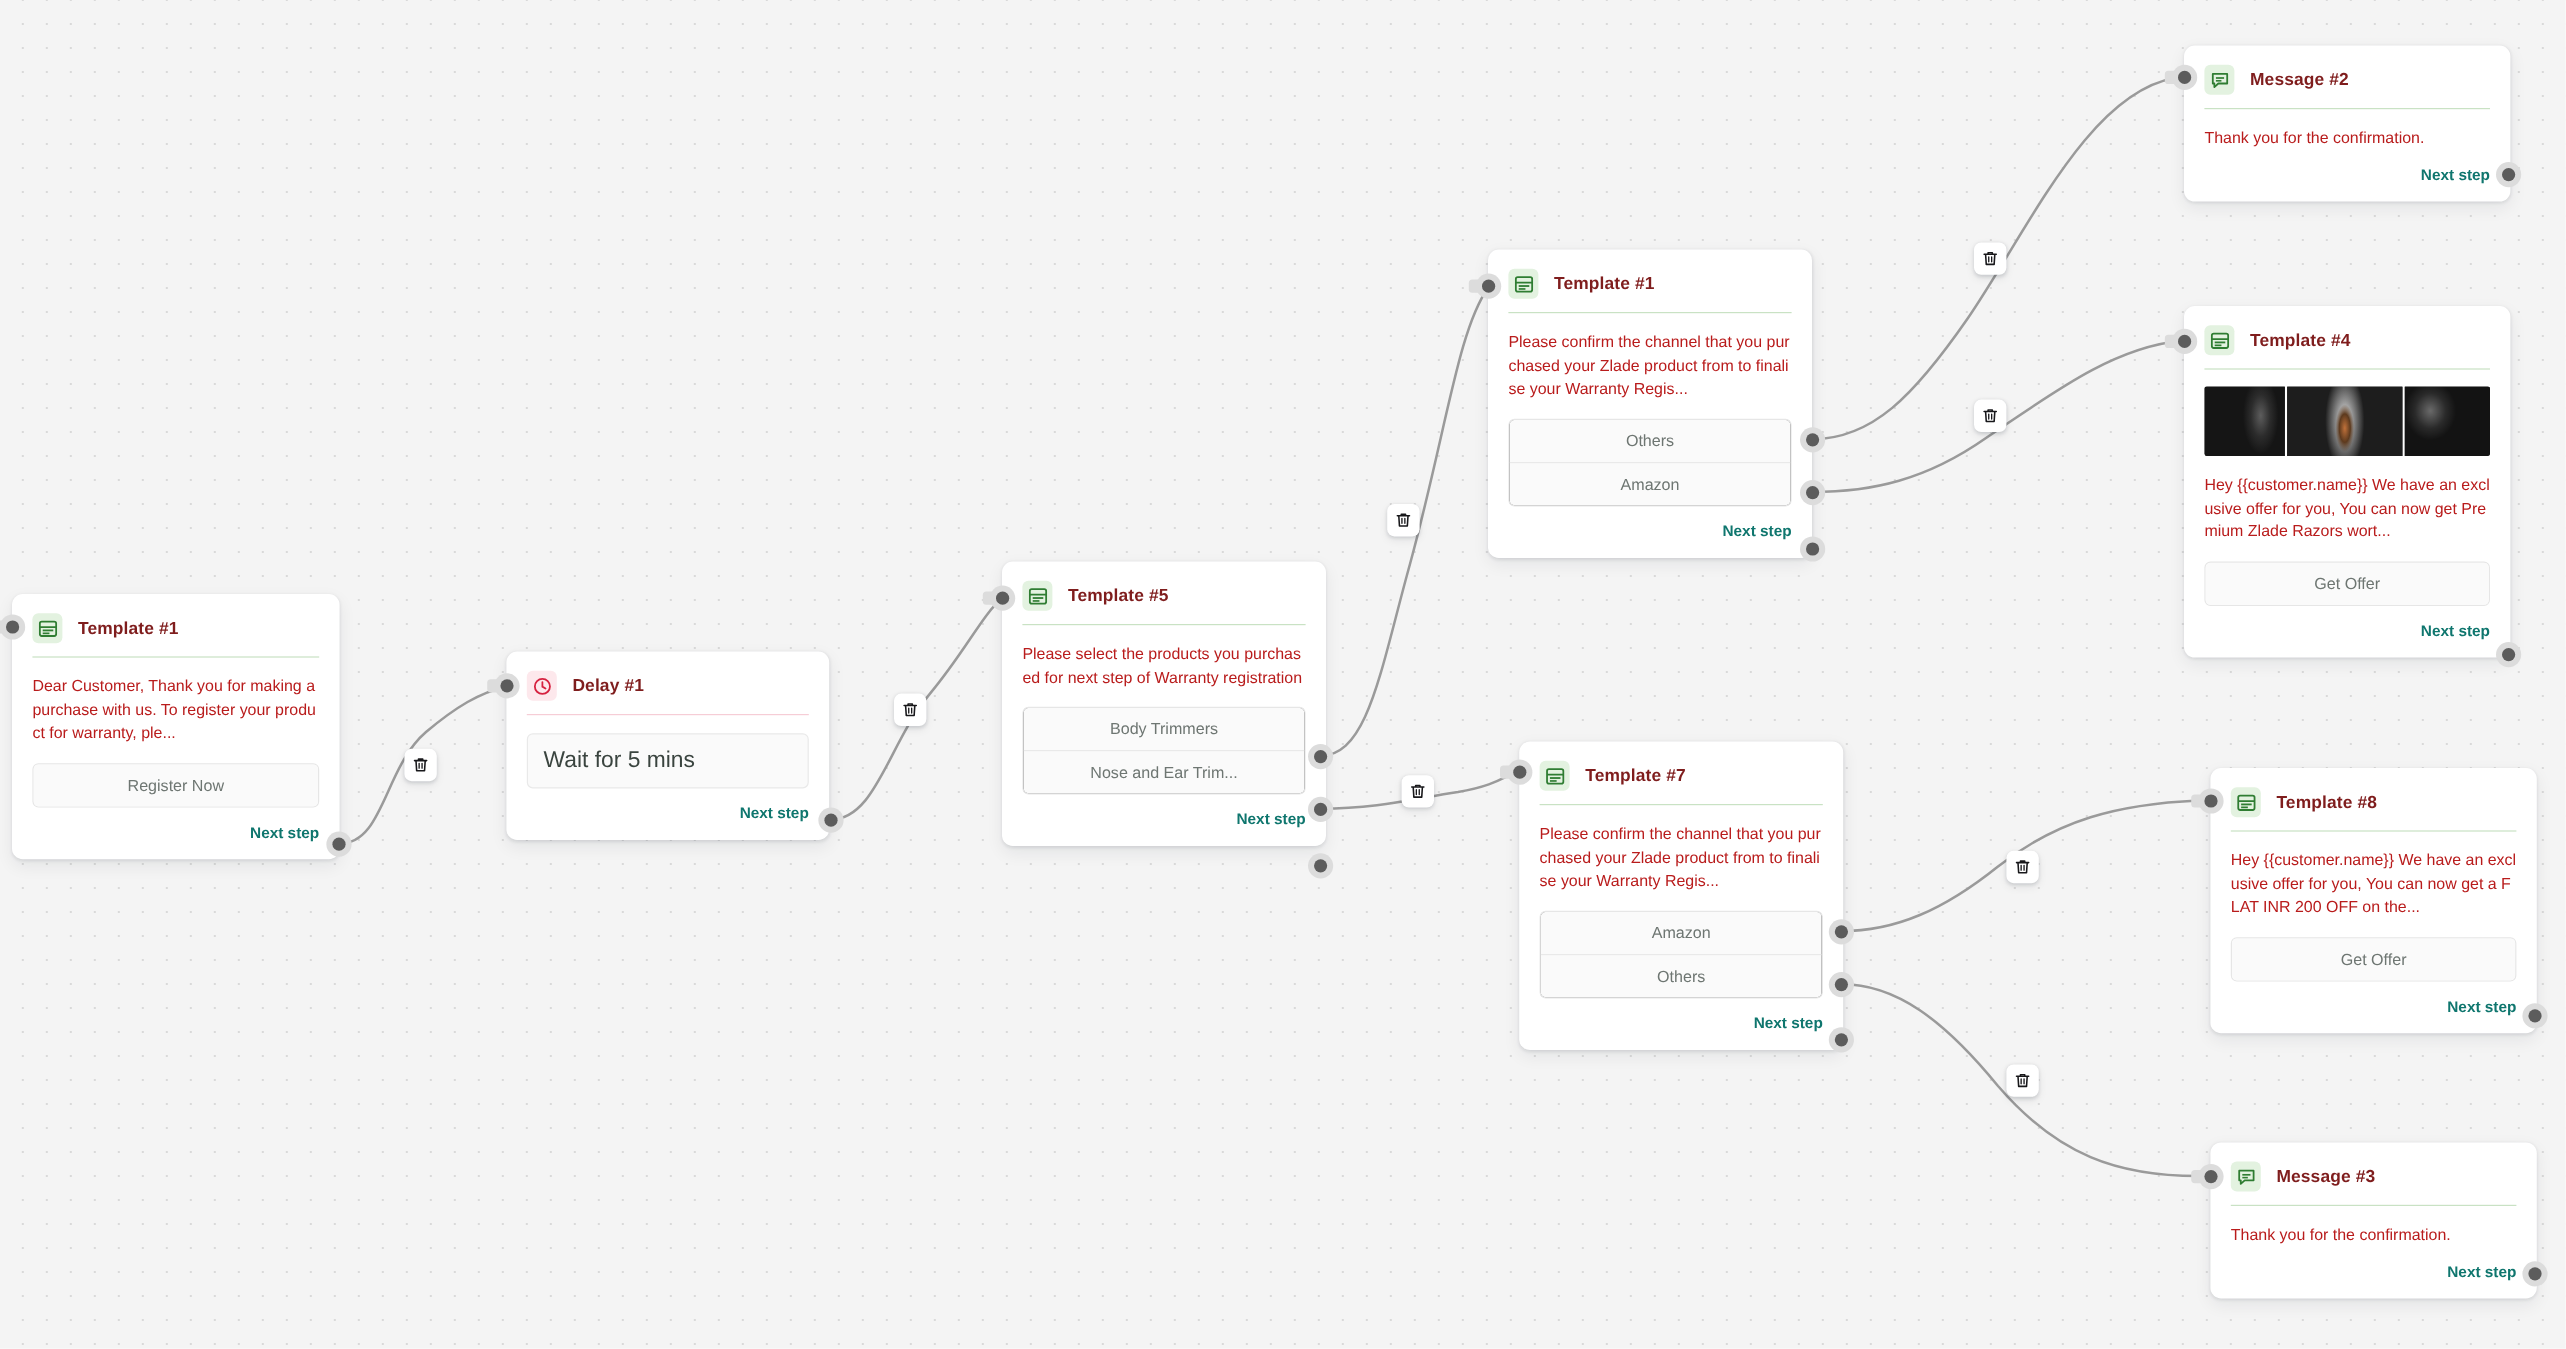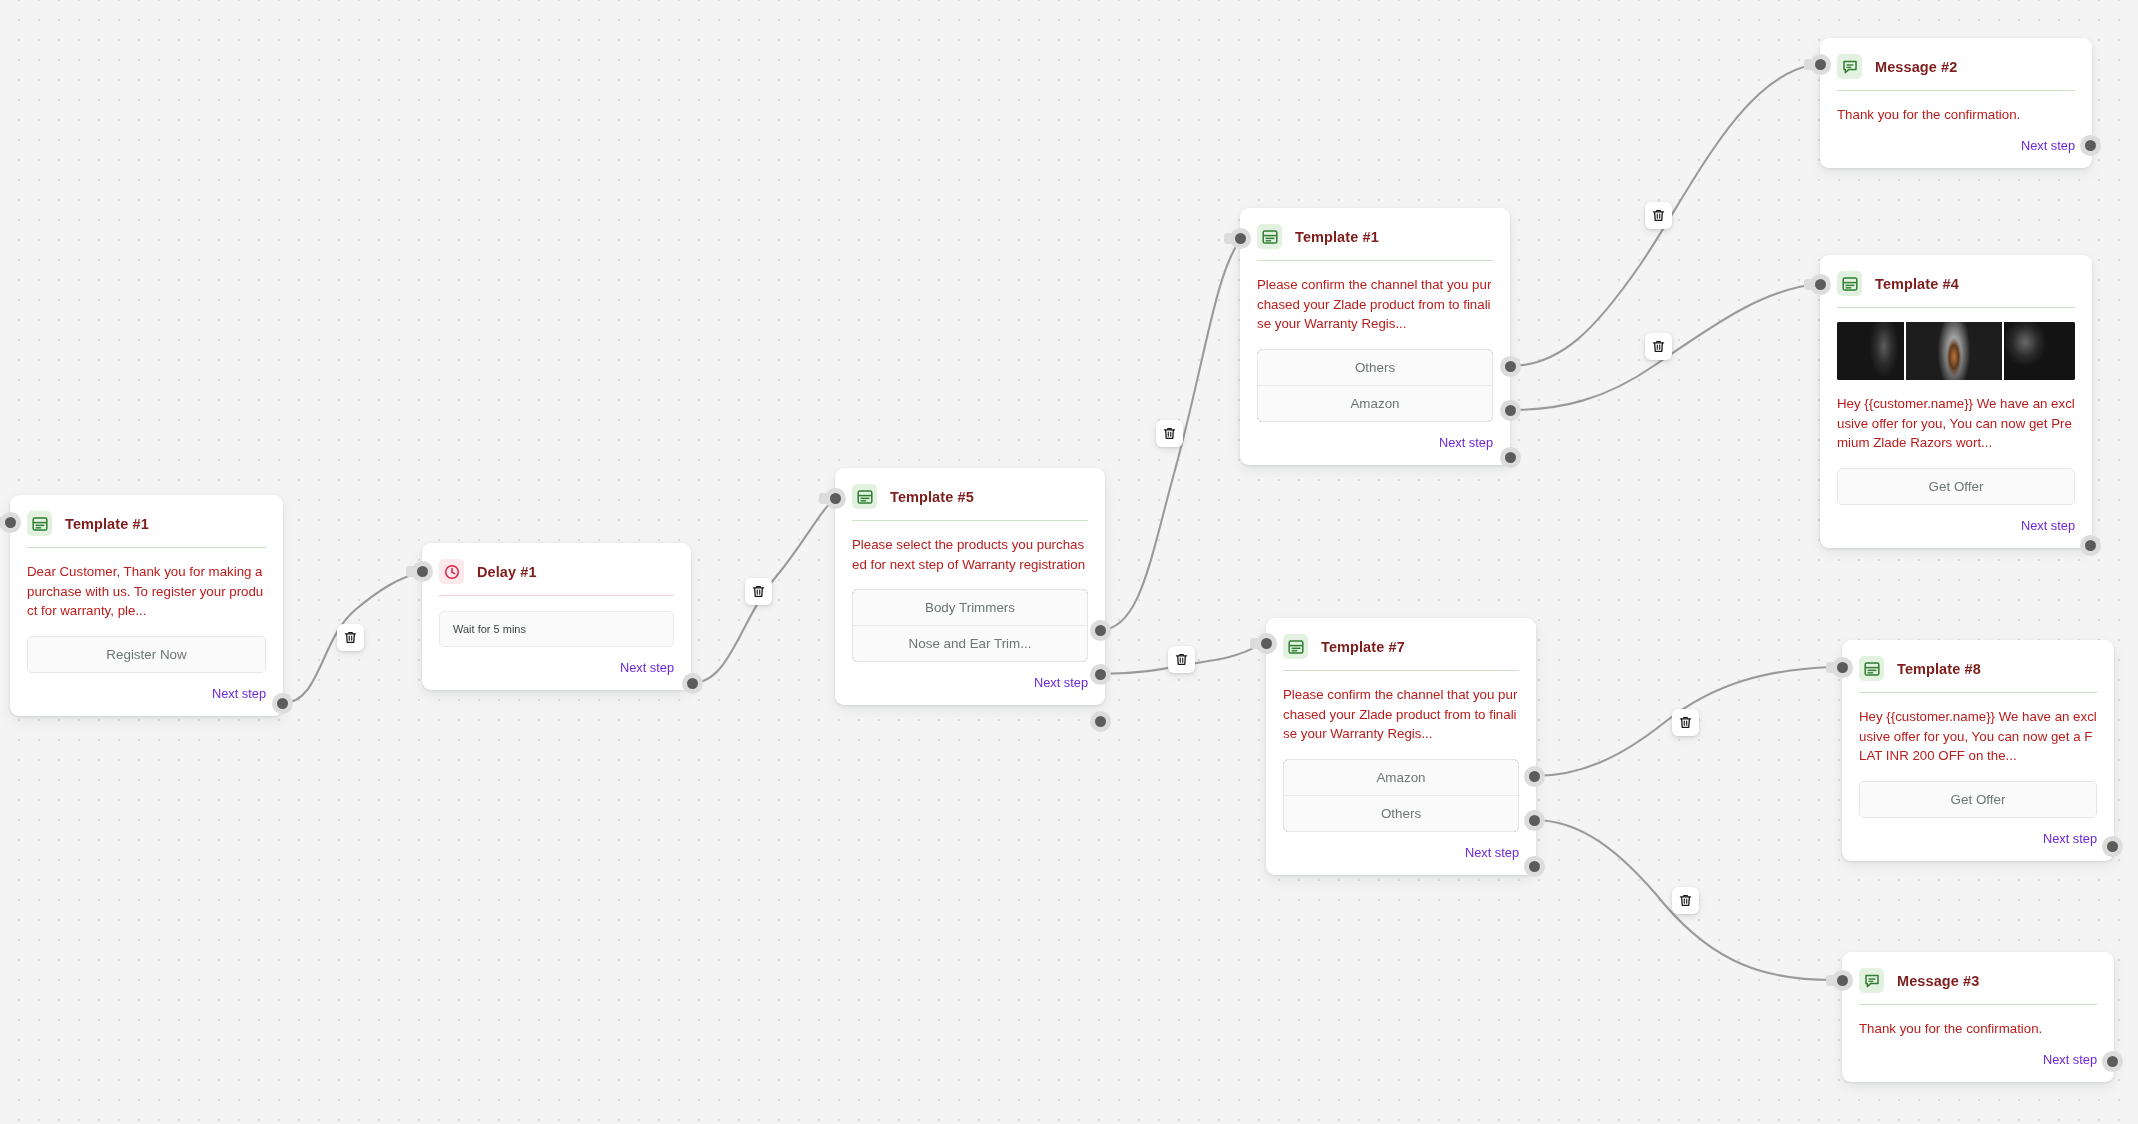--- a/index.html
+++ b/index.html
@@ -134,32 +134,33 @@
     padding: 10px 6px;
     background: #fafafa;
   }
   .opt + .opt { border-top: 1px solid #e9e9e9; }
 
   .delay-box {
     margin: 15px 17px 0 17px;
     border: 1px solid #e9e9e9;
     border-radius: 5px;
     background: #fafafa;
-    font-size: 11px;
+    font-size: 19px;
     color: #3a443f;
     padding: 11px 13px;
   }
 
   .node-foot {
     display: flex;
     justify-content: flex-end;
     align-items: flex-end;
     font-size: 12.8px;
-    color: #6d28d9;
+    color: #0f766e;
     padding: 13px 17px 15px 17px;
+    font-weight: bold;
   }
 
   
   .port {
     position: absolute;
     width: 21px;
     height: 21px;
     border-radius: 50%;
     background: #dcdcdc;
     display: flex;

